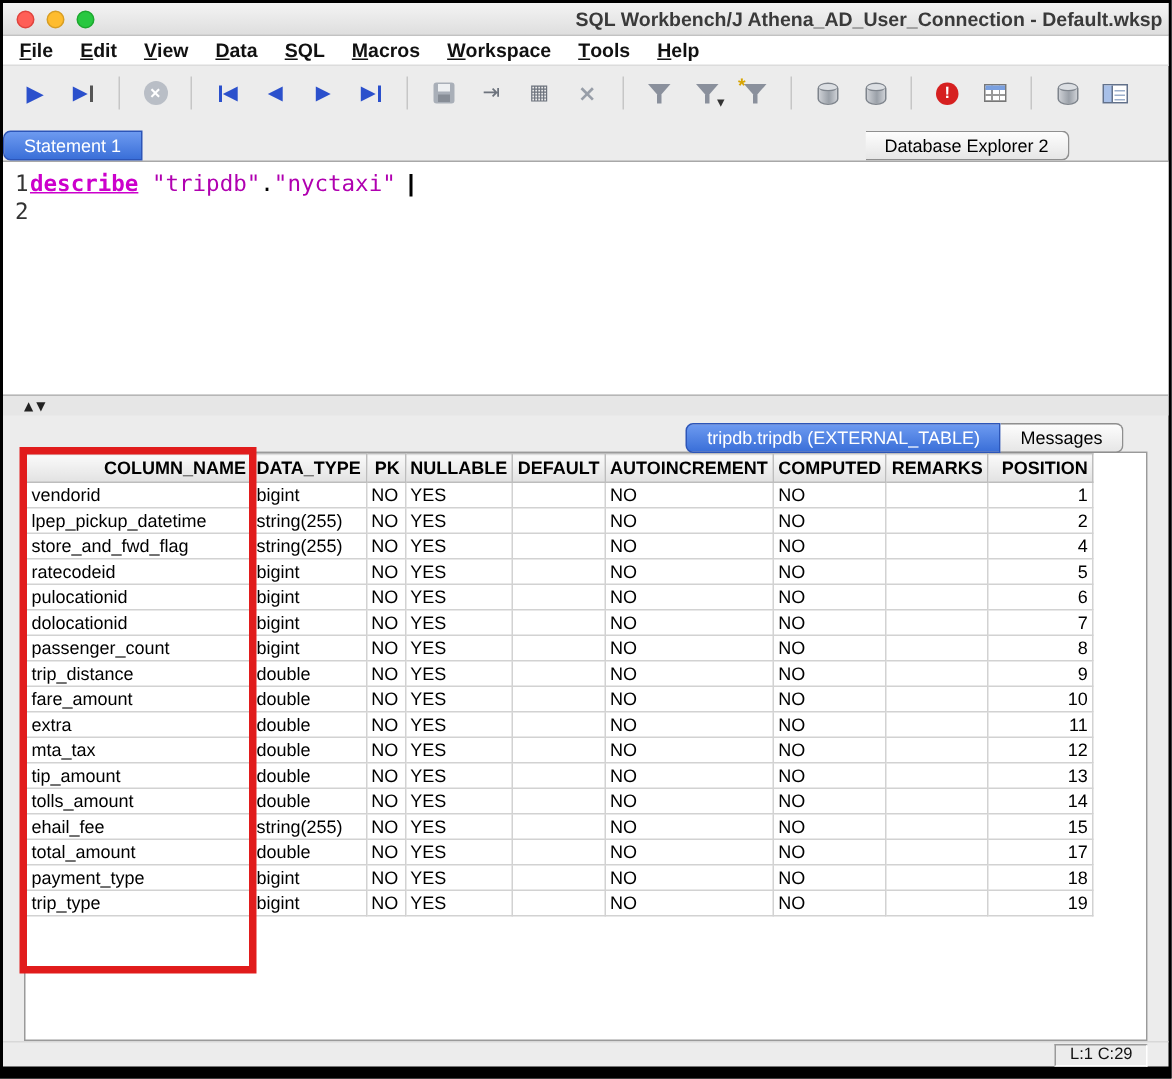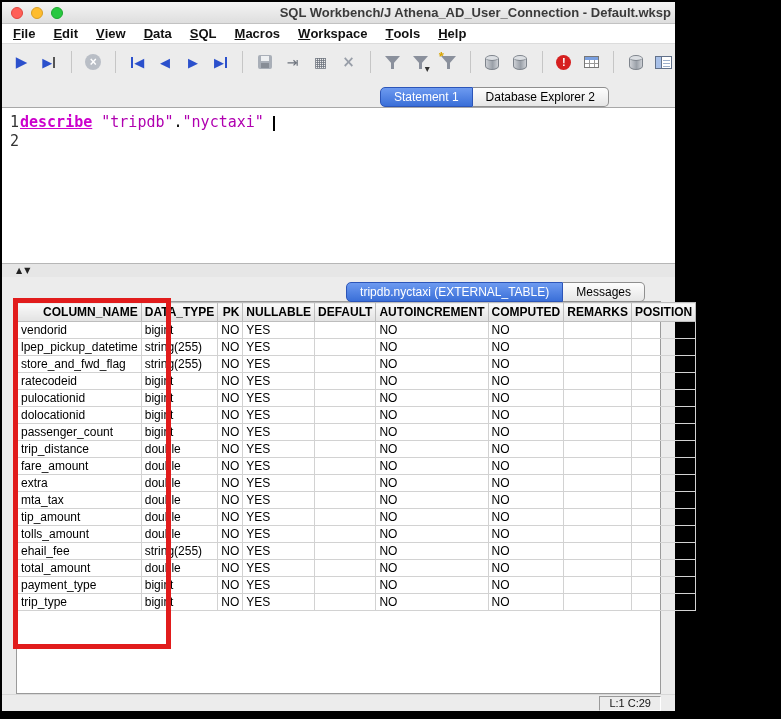--- a/index.html
+++ b/index.html
@@ -1,18 +1,18 @@
 <!DOCTYPE html>
 <html style="--accent: #3a6fd8; --annotation: #e11c1c; --kw: #cc00cc; --str: #b000b0;"><head>
 <meta charset="utf-8">
 <style>
   *{box-sizing:border-box;margin:0;padding:0;}
   html,body{width:781px;height:719px;background:#000;overflow:hidden;
     font-family:"Liberation Sans",sans-serif;}
-  .frame{position:absolute;left:2px;top:2px;width:673px;height:709px;background:#ececec;
+  .frame{position:absolute;left:2px;top:2px;width:777px;height:709px;background:#ececec;
     display:flex;flex-direction:column;}
 
   
   .titlebar{height:22px;flex:0 0 auto;background:linear-gradient(#f4f4f4,#dedede);
     border-bottom:1px solid #c2c2c2;display:flex;align-items:center;position:relative;}
   .lights{display:flex;gap:8px;padding-left:9px;}
   .light{width:12px;height:12px;border-radius:50%;}
   .light.red{background:#ff5f57;border:1px solid #e0443e;}
   .light.yellow{background:#febc2e;border:1px solid #d89e24;}
   .light.green{background:#28c840;border:1px solid #1da82f;}
@@ -58,21 +58,21 @@
     background:repeating-linear-gradient(90deg,transparent 0 4px,#999 4px 5px),
                repeating-linear-gradient(0deg,transparent 0 3px,#999 3px 4px),#fff;}
   .gridc::before{content:"";position:absolute;left:0;right:0;top:0;height:3px;background:#7aa0e0;}
   .dbexp{width:17px;height:13px;border:1px solid #62718a;background:#fff;display:inline-block;position:relative;}
   .dbexp::before{content:"";position:absolute;left:0;top:0;bottom:0;width:5px;background:#a8c0e8;
     border-right:1px solid #62718a;}
   .dbexp::after{content:"";position:absolute;left:7px;right:1px;top:3px;height:1px;background:#9db0cc;
     box-shadow:0 3px 0 #9db0cc,0 6px 0 #9db0cc;}
 
   
-  .tabbar{height:28px;flex:0 0 auto;display:flex;align-items:flex-end;justify-content:flex-end;
+  .tabbar{height:28px;flex:0 0 auto;display:flex;align-items:flex-end;justify-content:space-between;
     padding-right:66px;border-bottom:1px solid #a8a8a8;}
   .rtabbar{height:24px;flex:0 0 auto;display:flex;align-items:flex-end;justify-content:flex-end;
     padding-right:30px;}
   .tab{height:20px;padding:0 13px;font-size:12px;display:flex;align-items:center;
     background:linear-gradient(#fdfdfd,#e6e6e6);border:1px solid #8f8f8f;color:#000;
     position:relative;z-index:2;cursor:default;white-space:nowrap;}
   .tab.first{border-radius:5px 0 0 5px;}
   .tab.last{border-radius:0 5px 5px 0;border-left:0;}
   .tab.active{background:linear-gradient(#6d9af0,var(--accent));color:#fff;border-color:#2c55b8;}
   .rtabbar .tab{margin-bottom:-1px;}
@@ -222,21 +222,21 @@
     </div>
     <div class="codearea"><span class="kw">describe</span><span> </span><span class="str">"tripdb"</span><span>.</span><span class="str">"nyctaxi"</span><span> </span><span class="caret"></span></div>
   </div>
 
   <div class="splitter">
     <span class="spl-arrow">▲</span>
     <span class="spl-arrow">▼</span>
   </div>
 
   <div class="rtabbar">
-    <div class="tab first active">tripdb.nyctaxi (EXTERNAL_TABLE)</div>
+    <div class="tab first active">tripdb.tripdb (EXTERNAL_TABLE)</div>
     <div class="tab last">Messages</div>
   </div>
 
   <div class="panel">
     <table class="grid">
       <colgroup>
           <col style="width: 150px;">
           <col style="width: 65px;">
           <col style="width: 26px;">
           <col style="width: 54px;">

